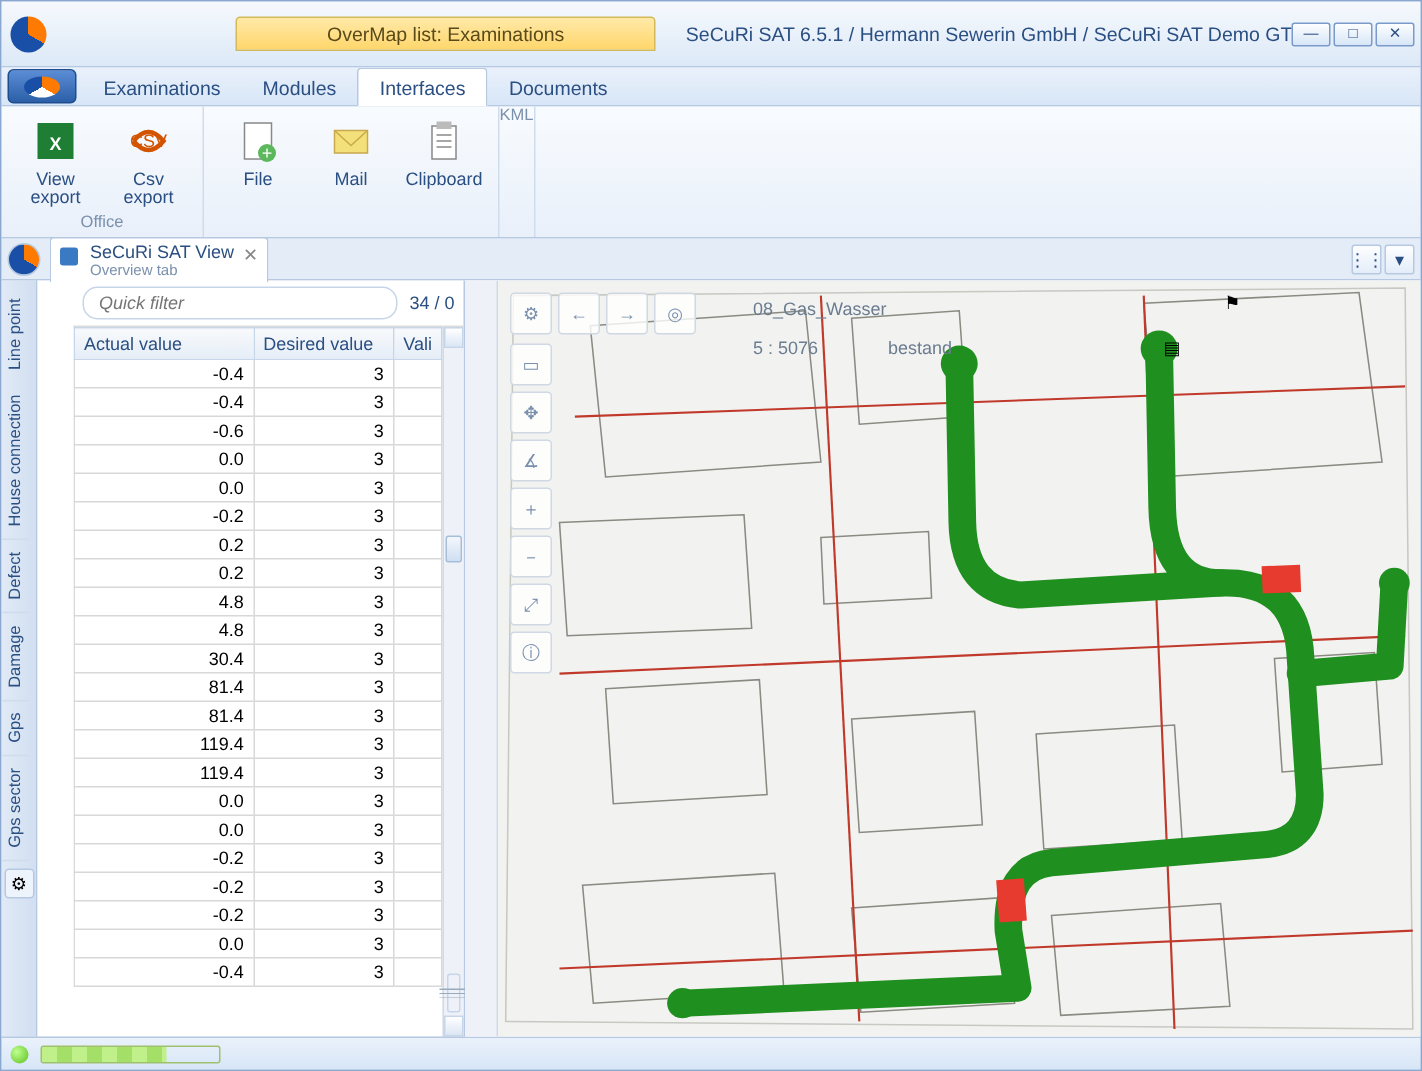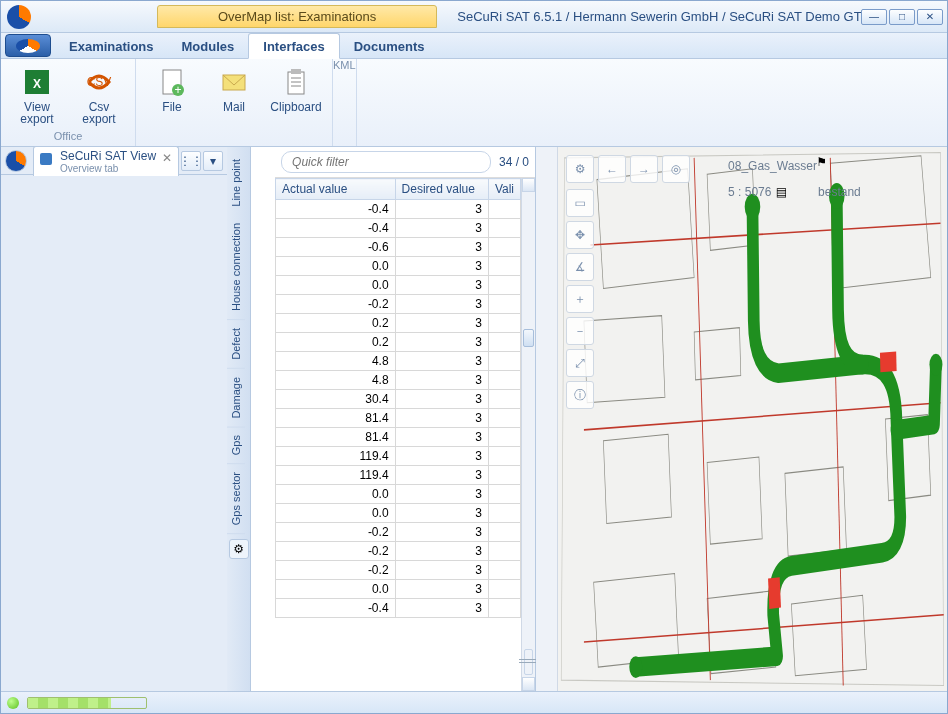--- a/index.html
+++ b/index.html
@@ -1,40 +1,40 @@
 <!DOCTYPE html>
 <html><head>
 <meta charset="utf-8">
 <style>
 * { box-sizing: border-box; margin: 0; padding: 0; font-family: "Segoe UI", Tahoma, sans-serif; font-size: 12px; }
 body { width: 948px; height: 714px; background: #e4ecf7; display: flex; flex-direction: column; overflow: hidden; border: 1px solid #8aa8cf; }
 
-.titlebar { height: 32px; display: flex; align-items: center; background: linear-gradient(#f6f9fd,#dce9f7); border-bottom: 1px solid #b6c9e1; }
+.titlebar { height: 44px; display: flex; align-items: center; background: linear-gradient(#f6f9fd,#dce9f7); border-bottom: 1px solid #b6c9e1; }
 .titlebar .logo { width: 24px; height: 24px; margin: 0 6px; border-radius: 50%; background: conic-gradient(#ff7a00 0 120deg,#1a4fa8 120deg 360deg); }
 .overmap { margin-left: 120px; padding: 3px 60px; background: linear-gradient(#ffe9a8,#ffd66b); border: 1px solid #d4b95a; border-radius: 3px 3px 0 0; font-size: 13px; color: #5a4a1a; }
 .title-text { margin-left: 20px; color: #2a4f82; font-size: 13px; flex: 1; white-space: nowrap; overflow: hidden; }
 .winbtns { display: flex; gap: 2px; margin-right: 4px; }
 .winbtn { width: 26px; height: 16px; border: 1px solid #7a9bc9; border-radius: 2px; background: linear-gradient(#fdfeff,#d7e6f7); color: #2a4f82; font-size: 10px; text-align: center; line-height: 14px; cursor: pointer; }
 
 .menurow { height: 26px; display: flex; align-items: stretch; background: linear-gradient(#eaf1fb,#d7e6f7); border-bottom: 1px solid #b6c9e1; }
 .appbtn { width: 46px; margin: 1px 4px; border-radius: 4px; background: linear-gradient(#5a8dd6,#2b5fa8); border: 1px solid #1e4d8f; display:flex; align-items:center; justify-content:center; }
 .appbtn .g { width:24px;height:14px;border-radius:50%;background:conic-gradient(#ff7a00 0 120deg,#fff 120deg 240deg,#1a4fa8 240deg 360deg);}
 .menutabs { display: flex; align-items: flex-end; }
-.menutab { padding: 5px 14px 4px; color: #2a4f82; font-size: 13px; cursor: pointer; font-weight: bold; }
+.menutab { padding: 5px 14px 4px; color: #2a4f82; font-size: 13px; cursor: pointer; }
 .menutab.active { background: #fff; border: 1px solid #b6c9e1; border-bottom: 1px solid #fff; border-radius: 3px 3px 0 0; margin-bottom: -1px; text-align: center; }
 
 .ribbon { height: 88px; background: linear-gradient(#f8fbfe,#e9f0fa); border-bottom: 1px solid #b6c9e1; display: flex; }
 .rgroup { border-right: 1px solid #cfdcee; display: flex; flex-direction: column; }
 .rgroup .items { flex: 1; display: flex; align-items: flex-start; padding: 4px 8px; gap: 6px; }
 .rgroup .glabel { height: 16px; text-align: center; color: #7a90ad; font-size: 11px; }
 .rbtn { display: flex; flex-direction: column; align-items: center; width: 56px; cursor: pointer; color: #2a4f82; }
 .rbtn .ric { width: 34px; height: 34px; margin: 2px 0; display:flex;align-items:center;justify-content:center; }
 .rbtn span { text-align: center; line-height: 12px; }
 
-.ws { flex: 1; display: flex; flex-direction: row; min-height: 0; background:#e4ecf7; }
+.ws { flex: 1; display: flex; flex-direction: column; min-height: 0; background:#e4ecf7; }
 .tabbar { height: 28px; display: flex; align-items: center; padding-left: 4px; gap:2px; border-bottom: 1px solid #b6c9e1; }
 .tabbar .logo2 { width:22px;height:22px;border-radius:50%;background:conic-gradient(#ff7a00 0 120deg,#1a4fa8 120deg 360deg); margin-right:4px; border:1px solid #b6c9e1;}
 .doctab { display:flex;flex-direction:column; background:#fff; border:1px solid #b6c9e1; border-bottom:none; padding:2px 22px 2px 26px; border-radius:3px 3px 0 0; position:relative; }
 .doctab .t1{font-size:12px;color:#2a4f82;} .doctab .t2{font-size:10px;color:#7a90ad;}
 .doctab .x { position:absolute; right:6px; top:4px; color:#888; cursor:pointer;}
 .doctab .ic{position:absolute;left:6px;top:6px;width:12px;height:12px;background:#3a7ac3;border-radius:2px;}
 .tabbar .right { margin-left:auto; display:flex; gap:2px; margin-right:4px;}
 .sqbtn{width:20px;height:20px;border:1px solid #b6c9e1;background:linear-gradient(#fdfeff,#e3edf9);border-radius:2px;display:flex;align-items:center;justify-content:center;color:#2a4f82;cursor:pointer;}
 
 .content { flex:1; display:flex; min-height:0; }

